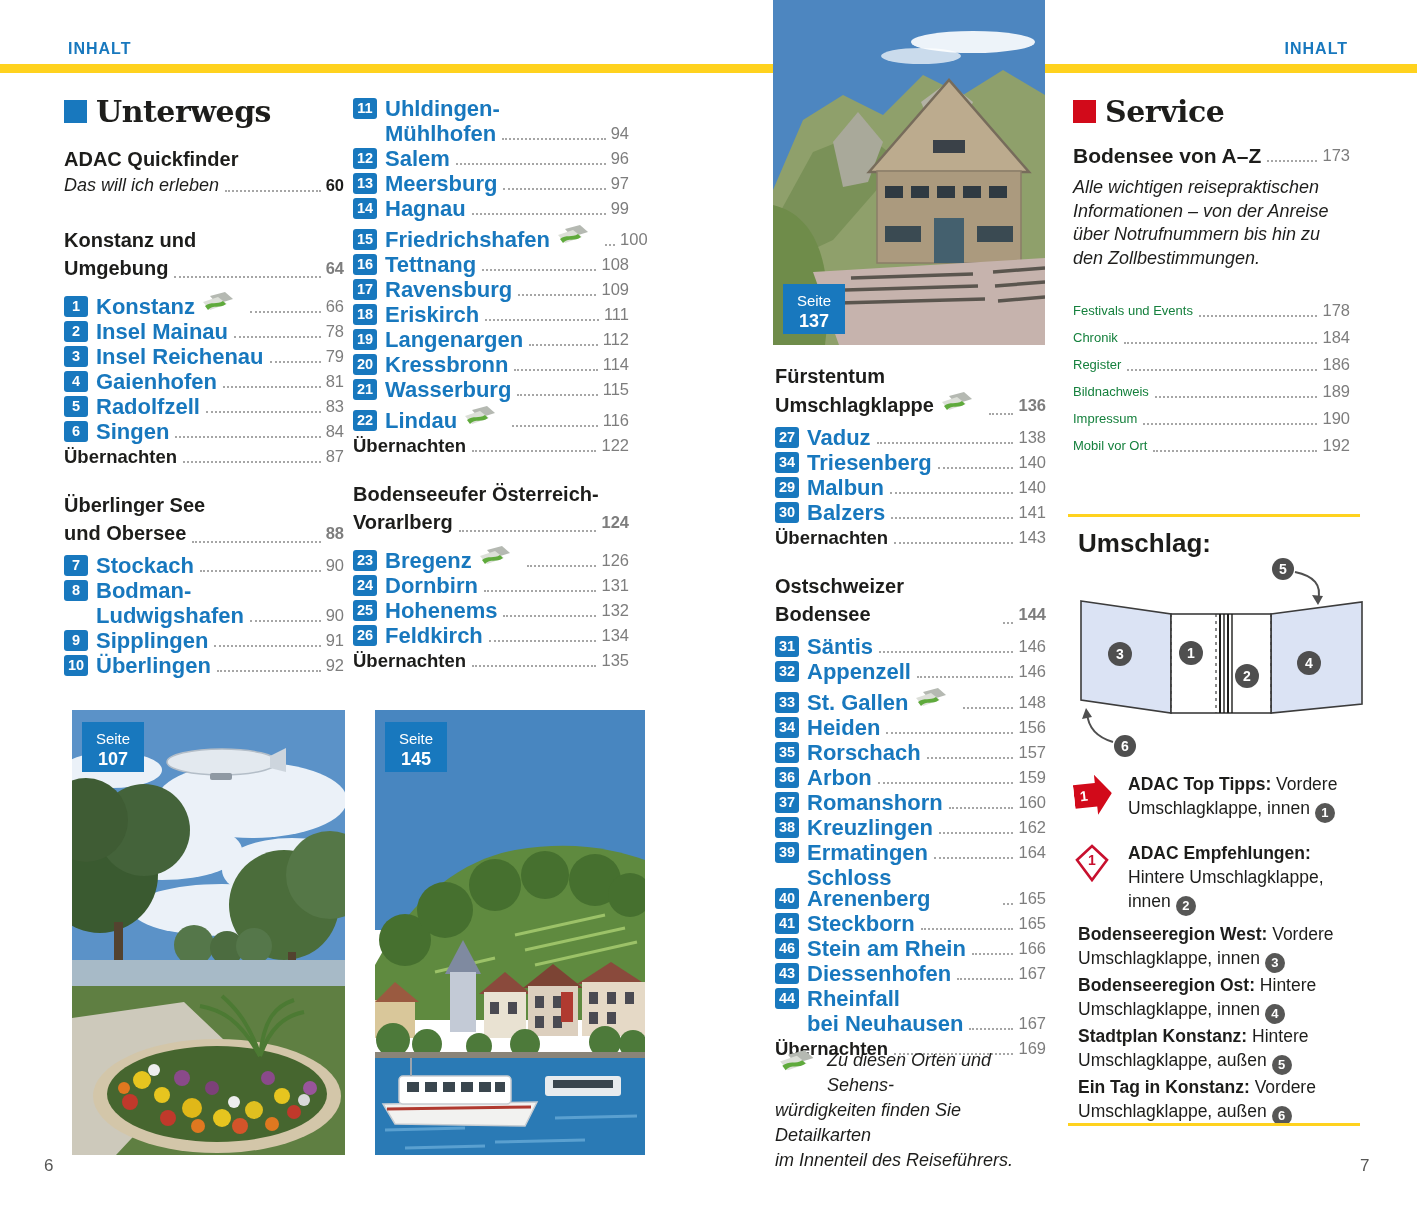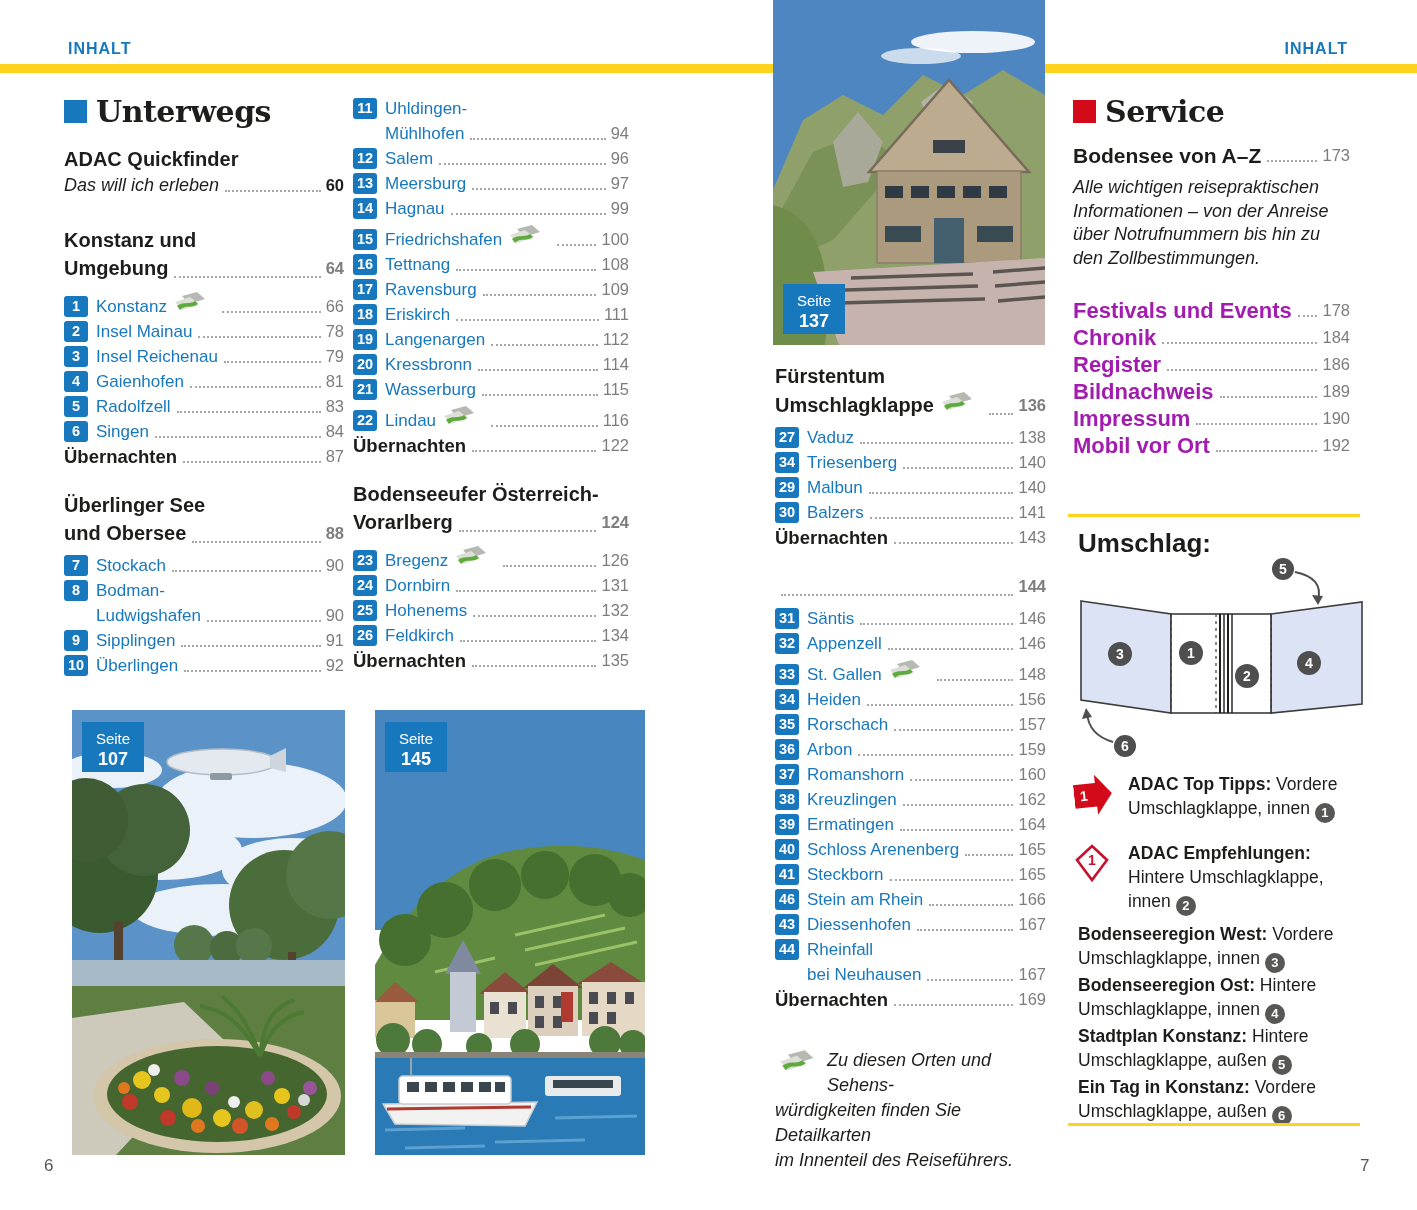--- a/index.html
+++ b/index.html
@@ -22,37 +22,37 @@
   .toc-heading { font-size:20px; font-weight:bold; color:#1d1d1b; line-height:28px; margin-bottom:8px; }
   .heading-row { display:flex; align-items:flex-end; }
   .toc-section { margin-bottom:24px; }
   .toc-section .toc-heading { margin-top:20px; }
   .toc-section:first-child .toc-heading { margin-top:0; }
 
   .toc-row { display:flex; align-items:flex-end; margin-bottom:4px; line-height:21px; }
   .toc-row-cont { margin-left:32px; }
   .badge { width:24px; height:21px; background:var(--blue); color:#fff; font-weight:bold; font-size:14.5px;
            display:flex; align-items:center; justify-content:center; border-radius:3px; margin-right:8px; flex:none; }
-  .toc-label { color:var(--blue); font-weight:normal; font-size:17px; }
+  .toc-label { color:var(--blue); font-weight:bold; font-size:22px; }
   .leader { flex:1; min-width:10px; margin:0 5px 4px 6px; border-bottom:2.5px dotted #a6a6a6; }
   .pg { color:#7d7d7d; font-size:16.5px; flex:none; }
   .pg.bold { color:#1d1d1b; font-weight:bold; }
   .footer-label { color:#1d1d1b; font-weight:bold; font-size:18.5px; }
   .footer-row { margin-top:2px; }
 
   .qf-entry { font-style:italic; font-size:18px; color:#1d1d1b; }
   .quickfinder { margin-bottom:30px; }
 
   .map-icon { display:inline-block; margin:0 6px 0 7px; transform:translateY(2px); flex:none; }
 
   .service-main { margin-bottom:10px; }
   .service-main .main-label { font-size:21px; font-weight:bold; color:#1d1d1b; }
   .service-desc { font-style:italic; font-size:18px; color:#1d1d1b; line-height:23.5px; margin-bottom:30px; }
   .service-entries .toc-row { margin-bottom:6px; }
-  .service-label { font-size:22px; color:#a21caf; font-weight:700; }
+  .service-label { font-size:13px; color:#15803d; font-weight:400; }
 
   .umschlag-title { position:absolute; left:1078px; top:528px; font-size:26px; font-weight:bold; color:#1d1d1b; }
   .diagram { position:absolute; left:1078px; top:556px; }
 
   .legend-iconed { position:absolute; left:1074px; top:772px; width:282px; }
   .legend-item { display:flex; margin-bottom:18px; }
   .legend-icon-box { width:54px; flex:none; padding-top:2px; }
   .legend-text { font-size:17.5px; line-height:24px; color:#1d1d1b; }
   .legend-text b { font-weight:bold; }
   .ref-badge { display:inline-flex; width:20px; height:20px; border-radius:50%; background:#575756; color:#fff;
@@ -396,20 +396,21 @@
         </div>
         <div class="toc-row footer-row">
           <span class="footer-label">Übernachten</span>
           <span class="leader"></span>
           <span class="pg">143</span>
         </div>
       </div>
     <div class="toc-section">
         <div class="toc-heading">
           <div class="heading-row">
+            <span class="heading-text">Ostschweizer Bodensee</span>
             <span class="leader"></span>
             <span class="pg">144</span>
           </div>
         </div>
         <div class="toc-row">
           <span class="badge">31</span>
           <span class="toc-label">Säntis</span>
           <span class="leader"></span>
           <span class="pg">146</span>
         </div>

